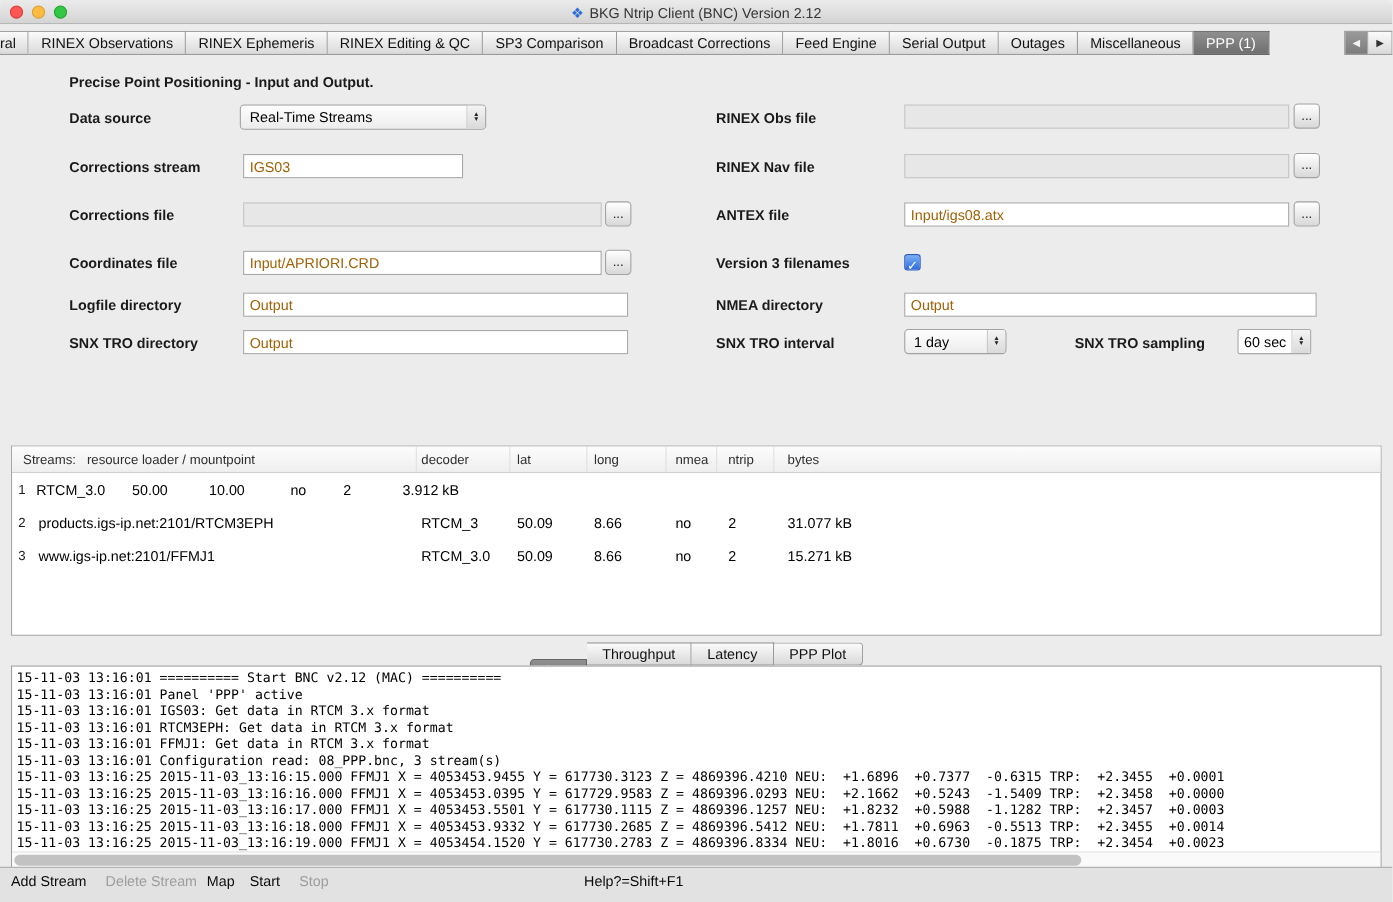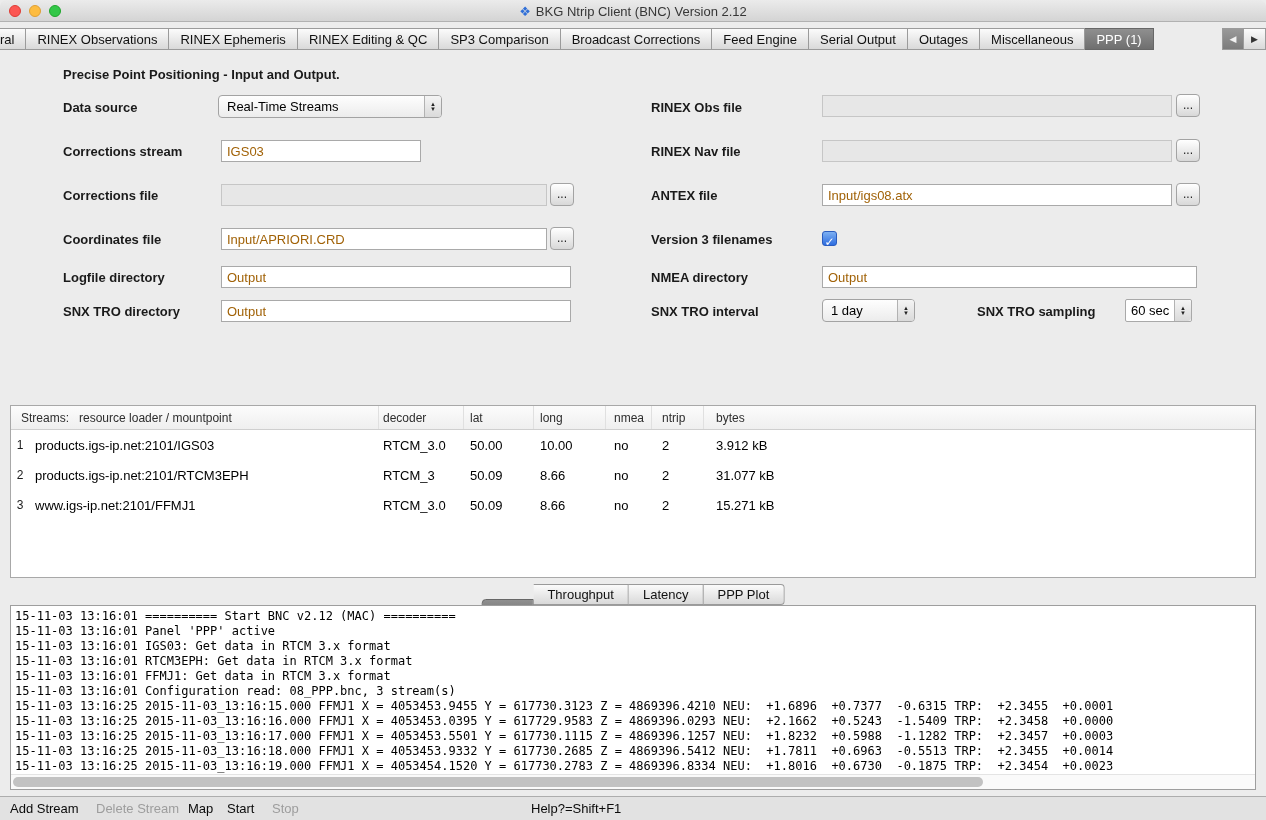--- a/index.html
+++ b/index.html
@@ -75,21 +75,21 @@
   .ltab.selected { background: linear-gradient(#8f8f8f, #6f6f6f); color: #fff; border-color: #676767; }
 
   
   .logarea { position: absolute; left: 10px; top: 605px; width: 1246px; height: 185px; background: #fff; border: 1px solid #9e9e9e; overflow: hidden; }
   .logtext { position: absolute; left: 4px; top: 3px; }
   .logline { font-family: "DejaVu Sans Mono", "Liberation Mono", monospace; font-size: 12px; line-height: 15px; white-space: pre; color: #000; }
   .hscroll { position: absolute; left: 0; right: 0; bottom: 0; height: 15px; background: #fafafa; border-top: 1px solid #e4e4e4; }
   .hthumb { position: absolute; left: 2px; top: 2px; width: 78%; height: 10px; border-radius: 5px; background: #c2c2c2; }
 
   
-  .toolbar { position: absolute; left: 0; right: 0; bottom: 0; height: 24px; background: #e2e2e2; border-top: 1px solid #adadad; }
+  .toolbar { position: absolute; left: 0; right: 0; bottom: 0; height: 32px; background: #e2e2e2; border-top: 1px solid #adadad; }
   .tbtn { position: absolute; top: 4px; font-size: 13px; color: #0a0a0a; white-space: nowrap; cursor: default; }
   .tbtn.disabled { color: #9d9d9d; }
 </style>
 </head>
 <body>
 
 <div class="window">
 
   <div class="titlebar">
     <div class="traffic">
@@ -220,21 +220,20 @@
       <div class="c0h">Streams:   resource loader / mountpoint</div>
       <div class="c-dec">decoder</div>
       <div class="c-lat">lat</div>
       <div class="c-lon">long</div>
       <div class="c-nme">nmea</div>
       <div class="c-ntr">ntrip</div>
       <div class="c-byt">bytes</div>
     </div>
     <div class="trow">
       <div class="c-num">1</div>
-      <div class="c-mp">products.igs-ip.net:2101/IGS03</div>
       <div class="c-dec">RTCM_3.0</div>
       <div class="c-lat">50.00</div>
       <div class="c-lon">10.00</div>
       <div class="c-nme">no</div>
       <div class="c-ntr">2</div>
       <div class="c-byt">3.912 kB</div>
     </div>
     <div class="trow">
       <div class="c-num">2</div>
       <div class="c-mp">products.igs-ip.net:2101/RTCM3EPH</div>

